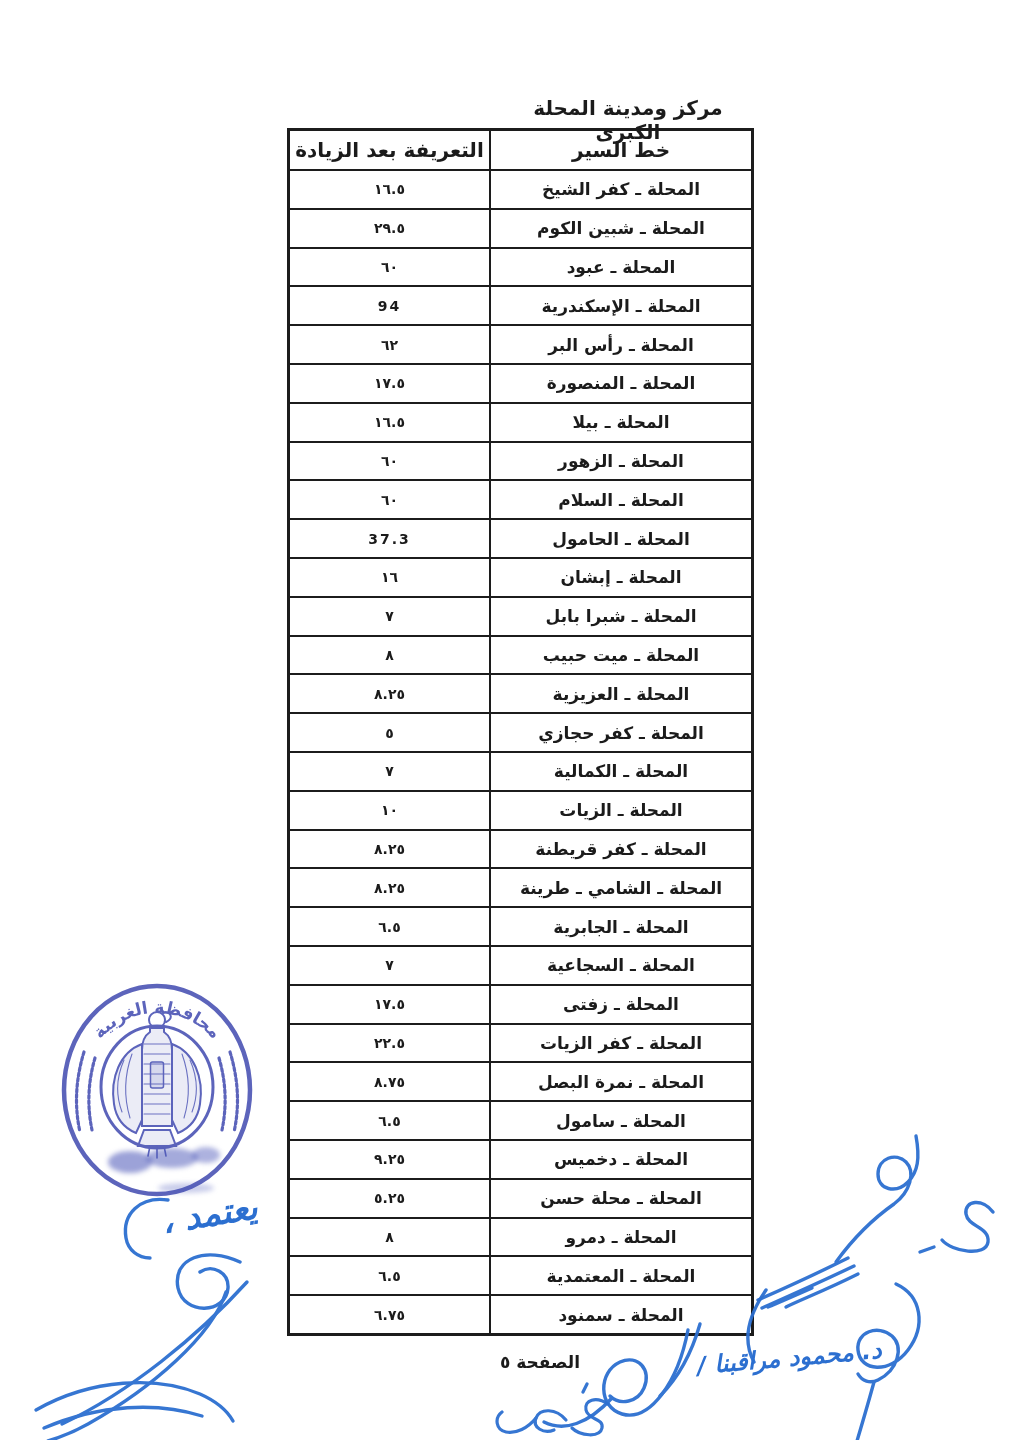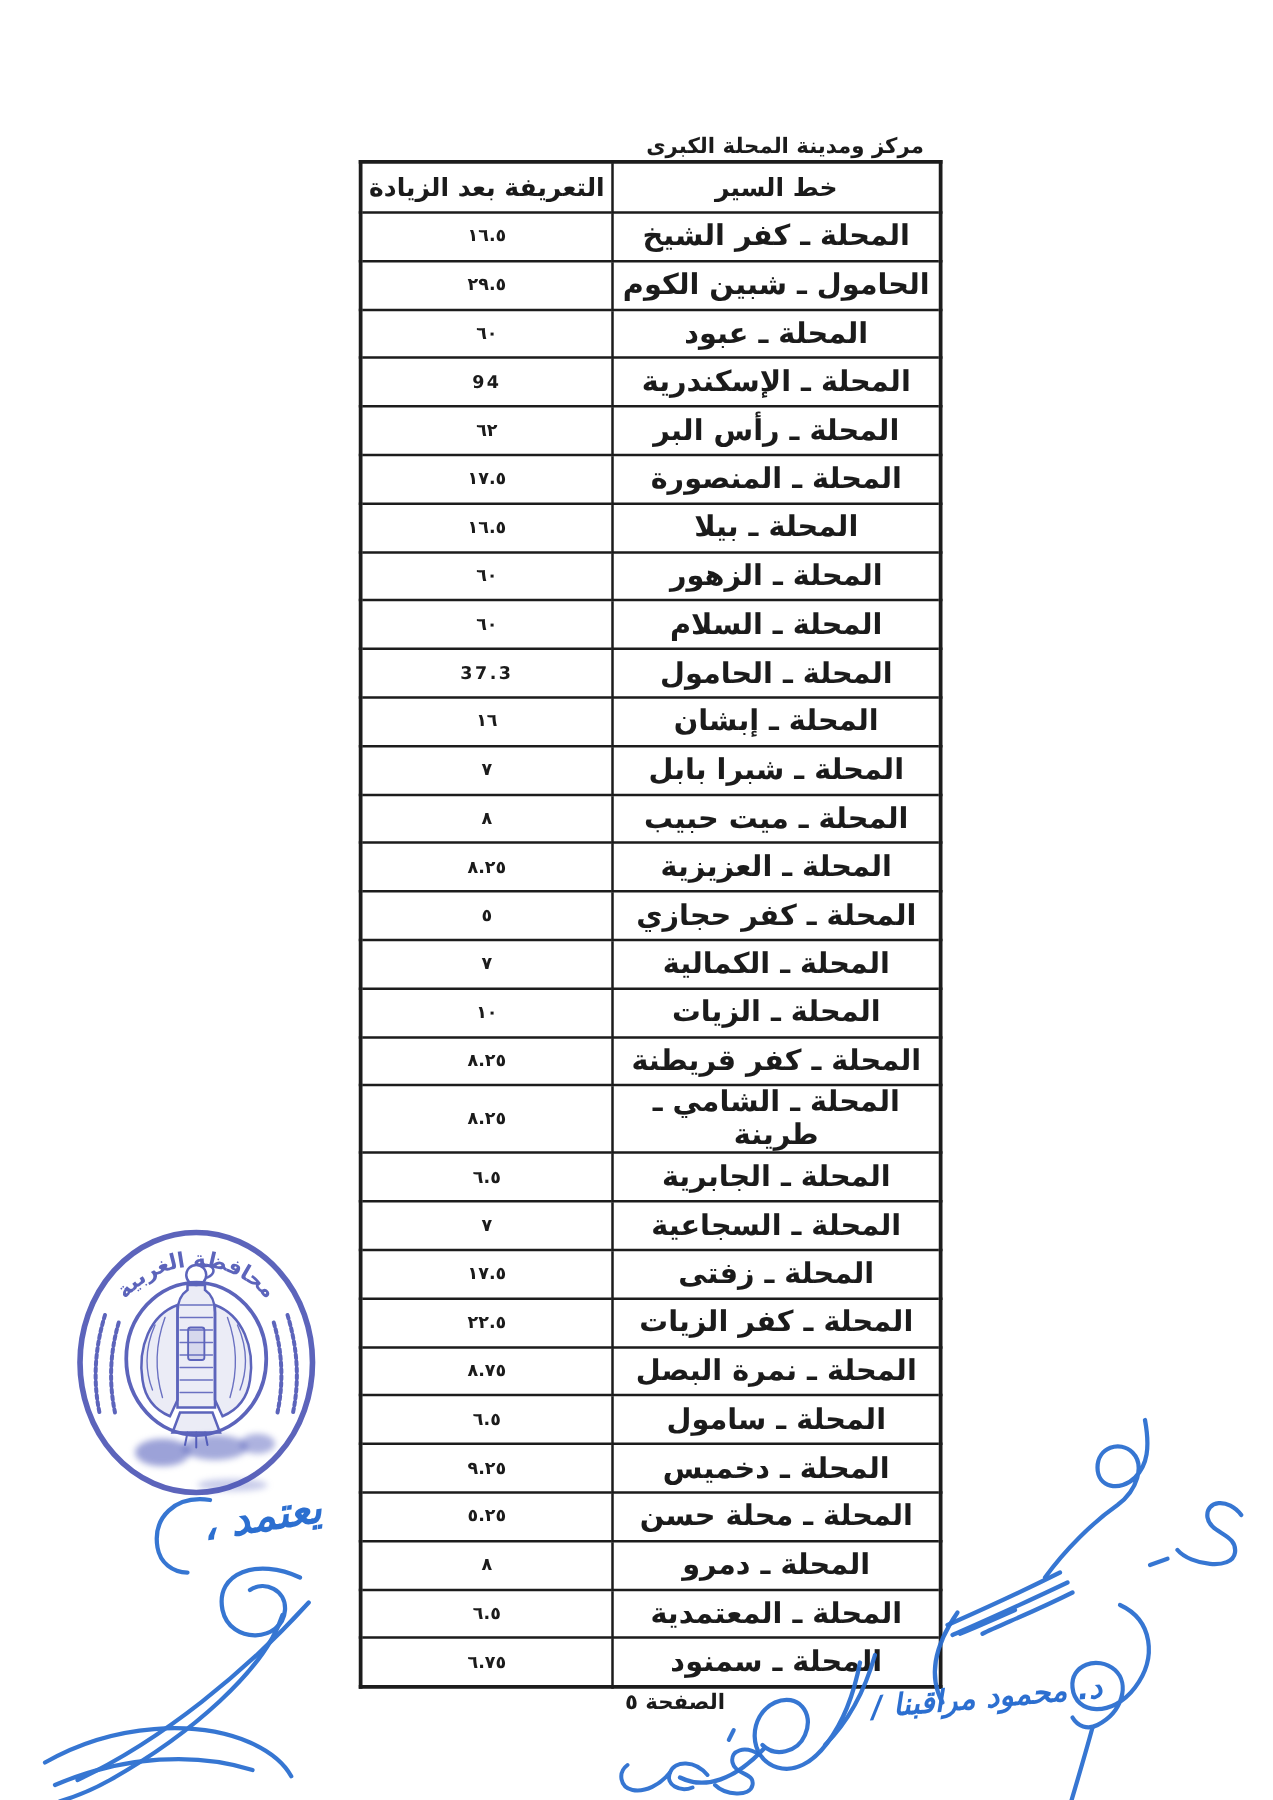--- a/index.html
+++ b/index.html
@@ -1,35 +1,35 @@
 <!DOCTYPE html>
 <html lang="ar"><head>
 <meta charset="utf-8">
 <style>
   html,body{margin:0;padding:0;background:#ffffff;}
   .page{
     position:relative;width:1018px;height:1440px;background:#ffffff;overflow:hidden;
     font-family:"DejaVu Sans",sans-serif;color:#1b1b1b;
   }
   .doc-title{
-    position:absolute;left:503px;top:107px;width:250px;text-align:center;
-    font-size:17px;font-weight:700;direction:rtl;
+    position:absolute;left:503px;top:96px;width:250px;text-align:center;
+    font-size:20px;font-weight:700;direction:rtl;
   }
   table.tariff{
     position:absolute;left:287px;top:128px;width:465px;
     border-collapse:collapse;table-layout:fixed;direction:rtl;
     border:3px solid #1c1c1c;
   }
   table.tariff th,table.tariff td{
     border:2px solid #1c1c1c;text-align:center;vertical-align:middle;
     font-weight:700;padding:0;
   }
   table.tariff th{height:38px;font-size:20px;}
   table.tariff td{height:36.8px;}
-  td.route,th.route{width:260px;font-size:23px;}
+  td.route,th.route{width:260px;font-size:17px;}
   td.tariff-val,th.tariff-val{width:199px;font-size:14px;letter-spacing:2px;}
   th.tariff-val{letter-spacing:0;font-size:19px;margin-left:44px;}
   .page-num{
     position:absolute;left:430px;top:1352px;width:150px;text-align:right;
     direction:rtl;font-size:17px;font-weight:700;
   }
   .hand{
     position:absolute;direction:rtl;color:#2c6fd0;font-style:italic;font-weight:600;
     font-family:"DejaVu Sans",sans-serif;white-space:nowrap;
   }
@@ -51,21 +51,21 @@
         <th class="route">خط السير</th>
         <th class="tariff-val">التعريفة بعد الزيادة</th>
       </tr>
     </thead>
     <tbody>
         <tr>
           <td class="route">المحلة ـ كفر الشيخ</td>
           <td class="tariff-val">١٦.٥</td>
         </tr>
         <tr>
-          <td class="route">الحامول ـ شبين الكوم</td>
+          <td class="route">المحلة ـ شبين الكوم</td>
           <td class="tariff-val">٢٩.٥</td>
         </tr>
         <tr>
           <td class="route">المحلة ـ عبود</td>
           <td class="tariff-val">٦٠</td>
         </tr>
         <tr>
           <td class="route">المحلة ـ الإسكندرية</td>
           <td class="tariff-val">94</td>
         </tr>

